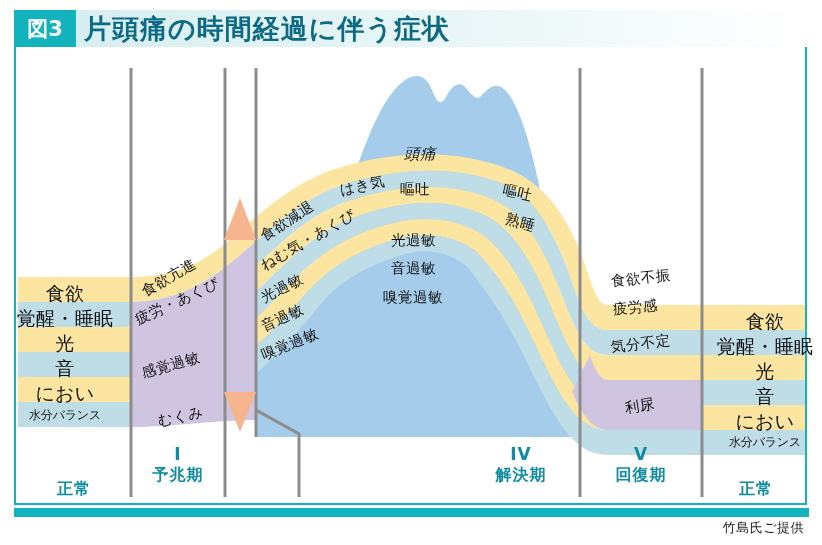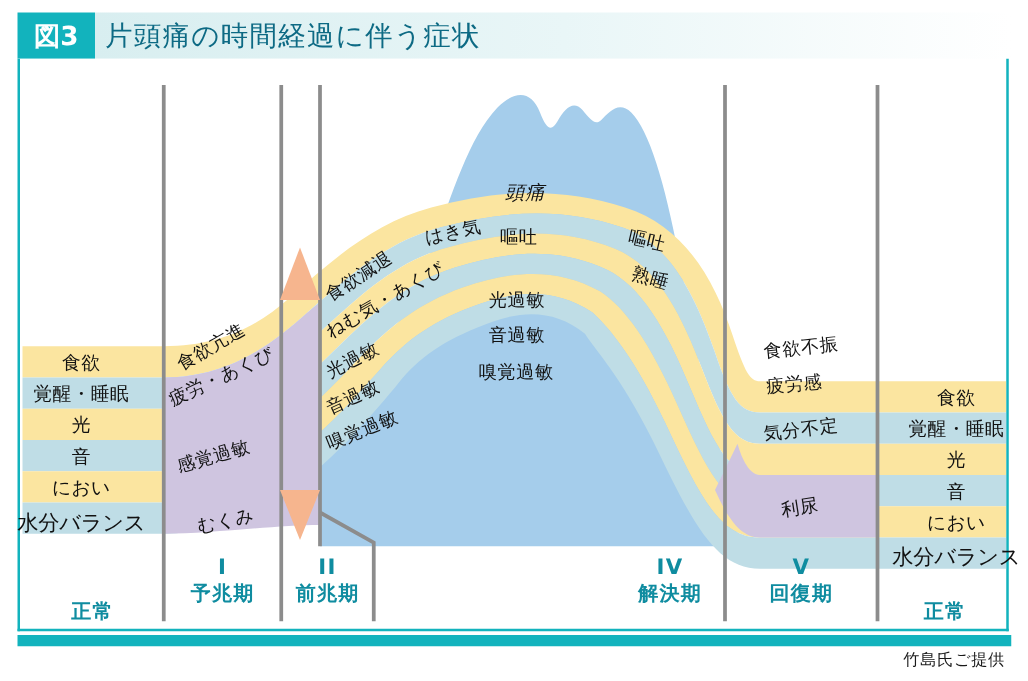--- a/index.html
+++ b/index.html
@@ -33,22 +33,22 @@
     font-size:21px;
     font-weight:bold;
     letter-spacing:0px;
   }
   .fig-title{
     position:absolute;
     left:84px; top:10px;
     height:37px;
     display:flex; align-items:center;
     color:#0d6a84;
-    font-size:22px;
-    font-weight:normal;
+    font-size:27px;
+    font-weight:bold;
     letter-spacing:1px;
     text-align:center;
   }
 
   
   .frame{
     position:absolute;
     left:14px; top:47px;
     width:793px; height:458px;
     border:2px solid #12b3bd;
@@ -86,25 +86,25 @@
     white-space:nowrap;
     letter-spacing:0.5px;
     transform-origin:left center;
   }
 
   
   .band-label{
     position:absolute;
     width:118px;
     text-align:center;
-    font-size:15px;
+    font-size:19px;
     color:#111111;
     letter-spacing:0.3px;
   }
-  .band-label.narrow{font-size:17px;letter-spacing:-0.2px;text-align:center;}
+  .band-label.narrow{font-size:12px;letter-spacing:-0.2px;text-align:center;}
 
   
   .phase{
     position:absolute;
     text-align:center;
     color:#0f8ca0;
     font-weight:bold;
   }
   .phase .roman{
     display:block;
@@ -319,27 +319,23 @@
 
   <div class="phase no-roman" style="left:18px;  top:445px; width:112px;">
     <span class="name">正常</span>
   </div>
 
   <div class="phase" style="left:132px; top:445px; width:92px;">
     <span class="roman">I</span>
     <span class="name">予兆期</span>
   </div>
 
-  <div class="phase" style="left:226px; top:445px; width:72px;">
-    <span class="roman">II</span>
-    <span class="name">前兆期</span>
-  </div>
-
-
-  <div class="phase" style="left:491px; top:445px; width:90px;">
+
+
+  <div class="phase" style="left:476px; top:445px; width:90px;">
     <span class="roman">IV</span>
     <span class="name">解決期</span>
   </div>
 
   <div class="phase" style="left:596px; top:445px; width:90px;">
     <span class="roman">V</span>
     <span class="name">回復期</span>
   </div>
 
   <div class="phase no-roman" style="left:706px; top:445px; width:100px;">

